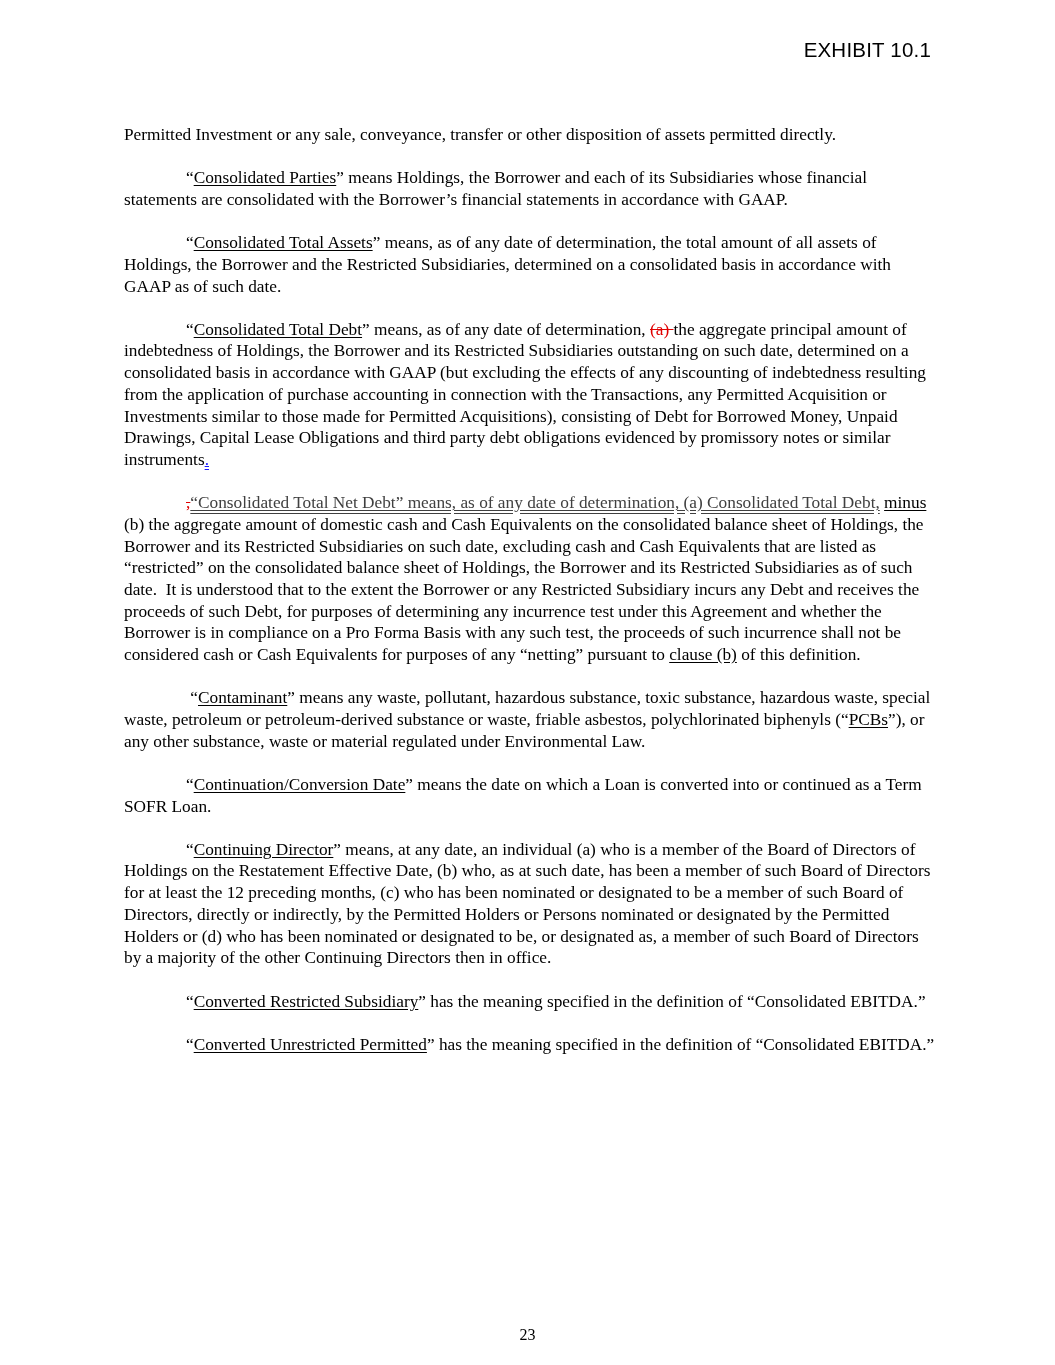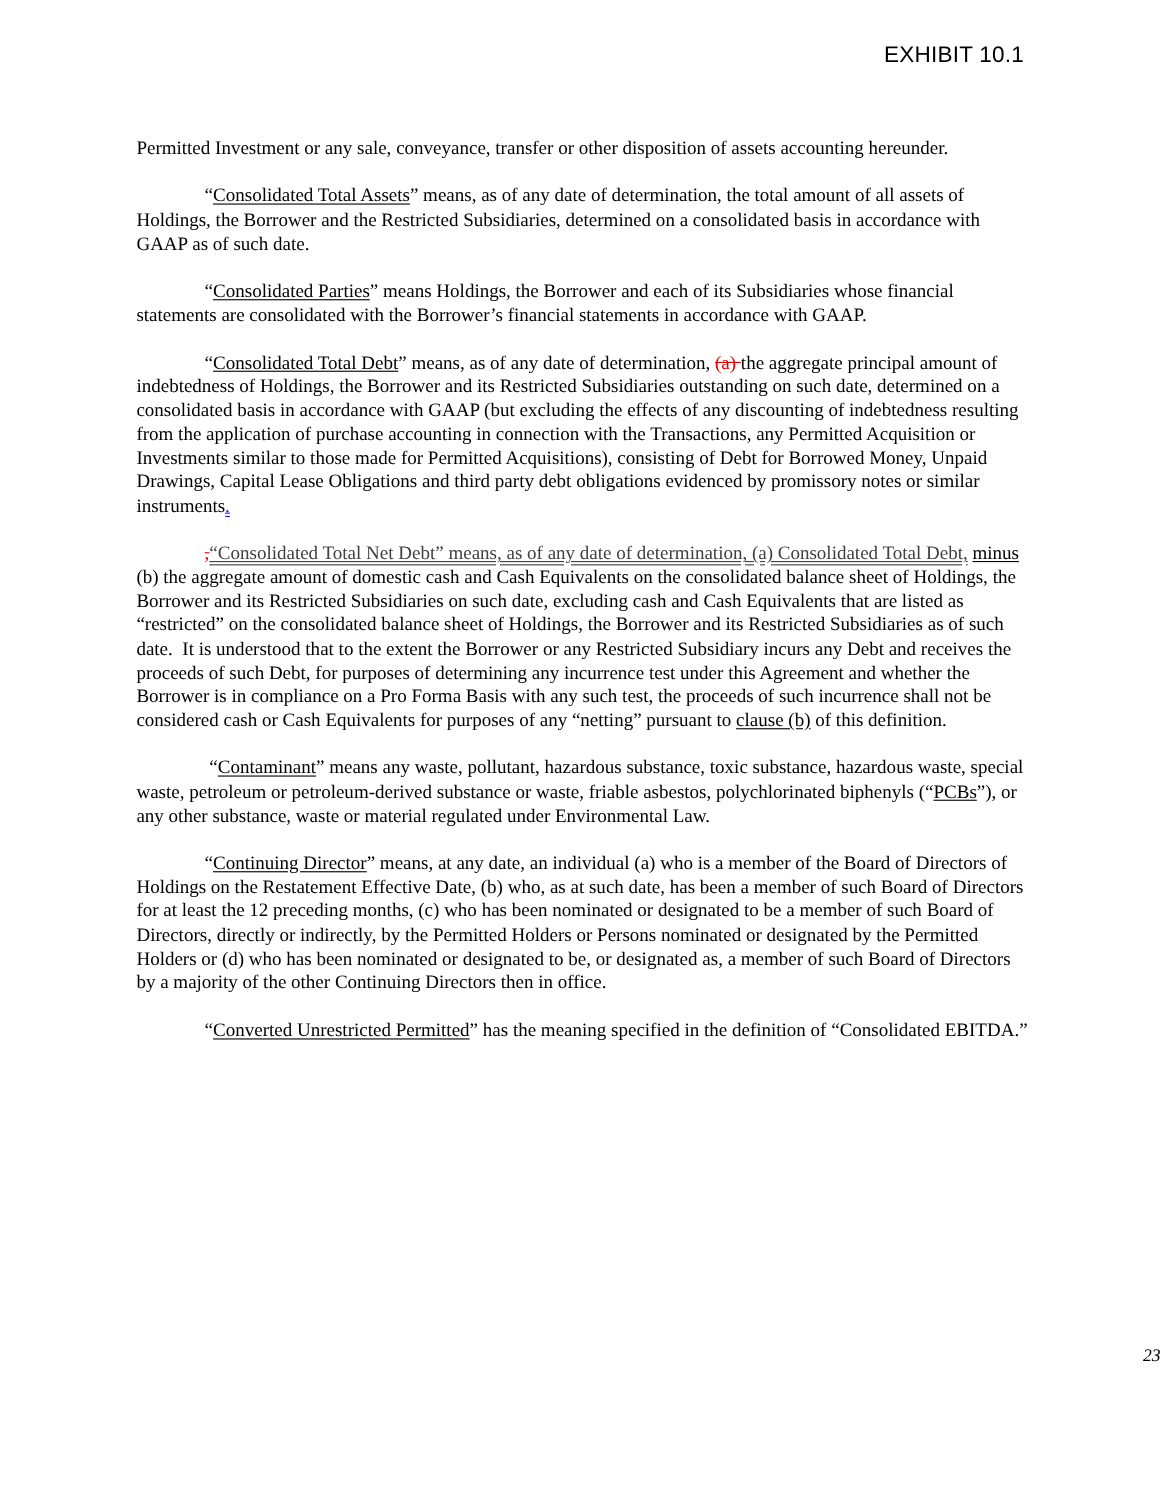--- a/index.html
+++ b/index.html
@@ -19,61 +19,67 @@
       color: #000;
     }
     .para { margin: 0 0 21.5px 0; }
     .indent { display: inline-block; width: 62px; }
     .u { text-decoration: underline; text-underline-offset: 2px; }
     .del { color: #e00000; text-decoration: line-through; }
     .ins { color: #404040; text-decoration: underline; text-decoration-style: double; text-underline-offset: 2px; }
     .ins-period { color: #1a1aff; text-decoration: underline; text-decoration-style: double; }
     .del-comma { color: #e00000; text-decoration: line-through; }
     .page-number {
-      position: absolute; left: 0; width: 1055px; top: 1224px; text-align: right;
-      font-family: "Liberation Serif", serif; font-size: 16px; color: #000; font-style: italic;
+      position: absolute; left: 0; width: 1055px; top: 1326px; text-align: center;
+      font-family: "Liberation Serif", serif; font-size: 16px; color: #000;
     }
   </style>
 </head>
 <body>
 
 <div class="page">
   <div class="exhibit">EXHIBIT 10.1</div>
 
   <div class="body">
 
     <p class="para">
-      <span>Permitted Investment or any sale, conveyance, transfer or other disposition of assets accounting hereunder.</span>
+      <span>Permitted Investment or any sale, conveyance, transfer or other disposition of assets permitted directly.</span>
+    </p>
+
+    <p class="para">
+      <span class="indent"></span><span>“</span><span class="u">Consolidated Parties</span><span>” means Holdings, the Borrower and each of its Subsidiaries whose financial statements are consolidated with the Borrower’s financial statements in accordance with GAAP.</span>
     </p>
 
     <p class="para">
       <span class="indent"></span><span>“</span><span class="u">Consolidated Total Assets</span><span>” means, as of any date of determination, the total amount of all assets of Holdings, the Borrower and the Restricted Subsidiaries, determined on a consolidated basis in accordance with GAAP as of such date.</span>
-    </p>
-
-    <p class="para">
-      <span class="indent"></span><span>“</span><span class="u">Consolidated Parties</span><span>” means Holdings, the Borrower and each of its Subsidiaries whose financial statements are consolidated with the Borrower’s financial statements in accordance with GAAP.</span>
     </p>
 
     <p class="para">
       <span class="indent"></span><span>“</span><span class="u">Consolidated Total Debt</span><span>” means, as of any date of determination, </span><span class="del">(a) </span><span>the aggregate principal amount of indebtedness of Holdings, the Borrower and its Restricted Subsidiaries outstanding on such date, determined on a consolidated basis in accordance with GAAP (but excluding the effects of any discounting of indebtedness resulting from the application of purchase accounting in connection with the Transactions, any Permitted Acquisition or Investments similar to those made for Permitted Acquisitions), consisting of Debt for Borrowed Money, Unpaid Drawings, Capital Lease Obligations and third party debt obligations evidenced by promissory notes or similar instruments</span><span class="ins-period">.</span>
     </p>
 
     <p class="para">
       <span class="indent"></span><span class="del-comma">,</span><span class="ins">“Consolidated Total Net Debt” means, as of any date of determination, (a) Consolidated Total Debt,</span><span> </span><span class="u">minus</span><span> (b) the aggregate amount of domestic cash and Cash Equivalents on the consolidated balance sheet of Holdings, the Borrower and its Restricted Subsidiaries on such date, excluding cash and Cash Equivalents that are listed as “restricted” on the consolidated balance sheet of Holdings, the Borrower and its Restricted Subsidiaries as of such date.&nbsp; It is understood that to the extent the Borrower or any Restricted Subsidiary incurs any Debt and receives the proceeds of such Debt, for purposes of determining any incurrence test under this Agreement and whether the Borrower is in compliance on a Pro Forma Basis with any such test, the proceeds of such incurrence shall not be considered cash or Cash Equivalents for purposes of any “netting” pursuant to </span><span class="u">clause (b)</span><span> of this definition.</span>
     </p>
 
     <p class="para">
       <span class="indent"></span><span>&nbsp;“</span><span class="u">Contaminant</span><span>” means any waste, pollutant, hazardous substance, toxic substance, hazardous waste, special waste, petroleum or petroleum-derived substance or waste, friable asbestos, polychlorinated biphenyls (“</span><span class="u">PCBs</span><span>”), or any other substance, waste or material regulated under Environmental Law.</span>
     </p>
 
+    <p class="para">
+      <span class="indent"></span><span>“</span><span class="u">Continuation/Conversion Date</span><span>” means the date on which a Loan is converted into or continued as a Term SOFR Loan.</span>
+    </p>
 
     <p class="para">
       <span class="indent"></span><span>“</span><span class="u">Continuing Director</span><span>” means, at any date, an individual (a) who is a member of the Board of Directors of Holdings on the Restatement Effective Date, (b) who, as at such date, has been a member of such Board of Directors for at least the 12 preceding months, (c) who has been nominated or designated to be a member of such Board of Directors, directly or indirectly, by the Permitted Holders or Persons nominated or designated by the Permitted Holders or (d) who has been nominated or designated to be, or designated as, a member of such Board of Directors by a majority of the other Continuing Directors then in office.</span>
     </p>
 
+    <p class="para">
+      <span class="indent"></span><span>“</span><span class="u">Converted Restricted Subsidiary</span><span>” has the meaning specified in the definition of “Consolidated EBITDA.”</span>
+    </p>
 
     <p class="para">
       <span class="indent"></span><span>“</span><span class="u">Converted Unrestricted Permitted</span><span>” has the meaning specified in the definition of “Consolidated EBITDA.”</span>
     </p>
   </div>
 
   <div class="page-number">23</div>
 </div>
 
 </body></html>

